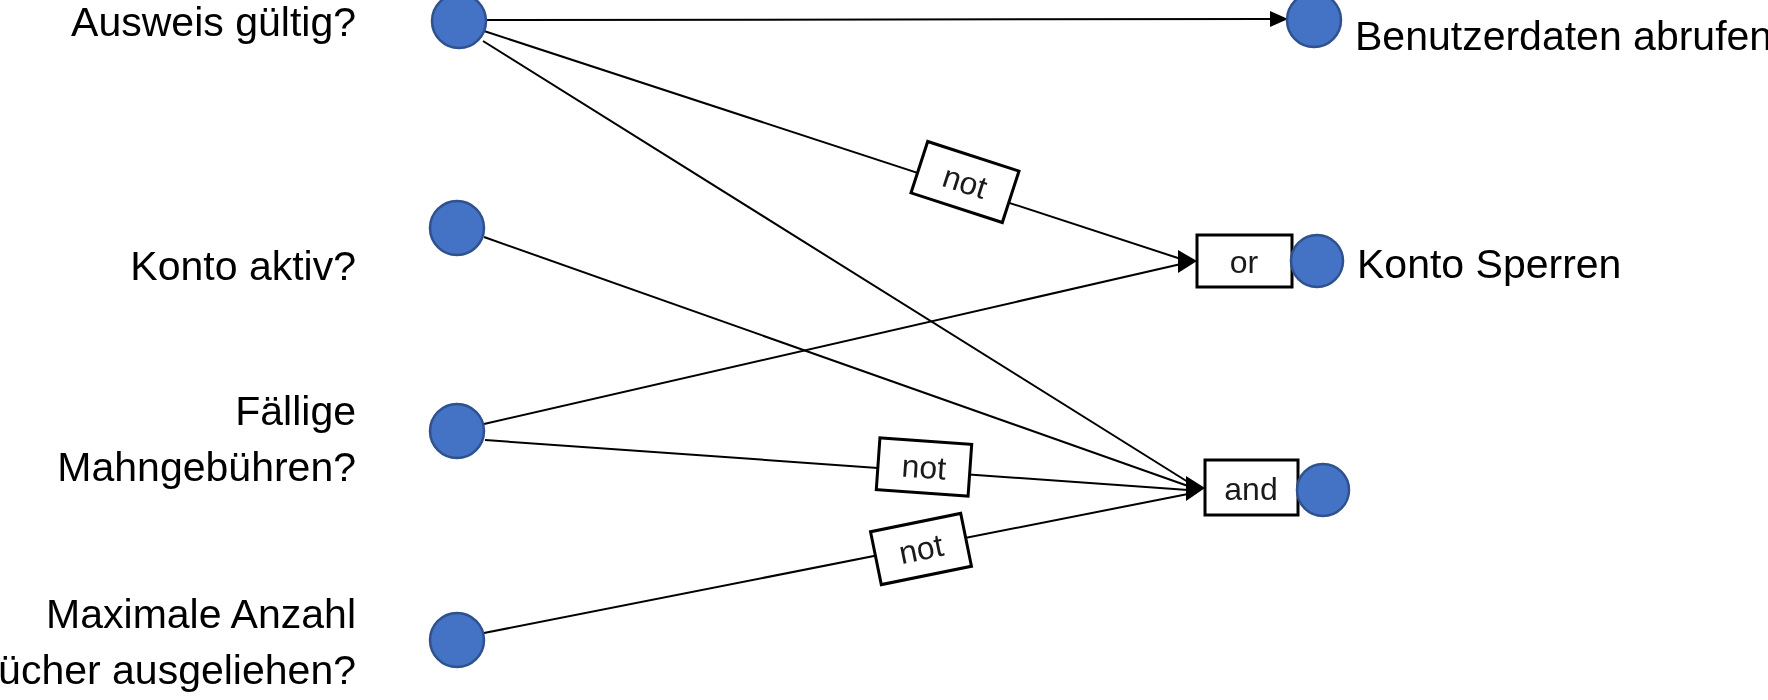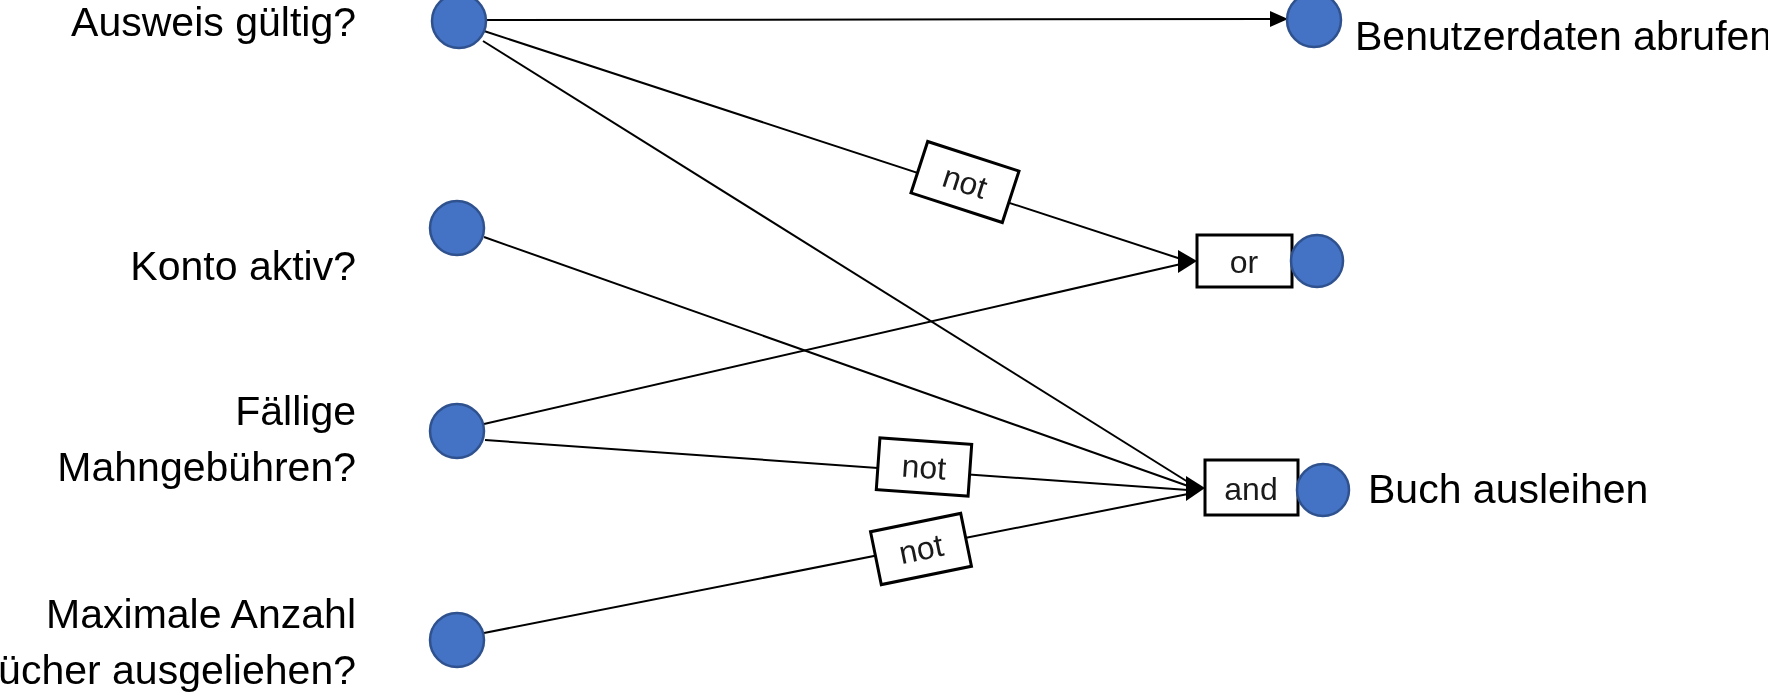--- a/index.html
+++ b/index.html
@@ -94,15 +94,15 @@
     <div>Mahngebühren?</div>
   </div>
 
   <div class="node-label label-left" style="top:586px">
     <div>Maximale Anzahl</div>
     <div>Bücher ausgeliehen?</div>
   </div>
 
   <div class="node-label label-right" style="left:1355px; top:8px">Benutzerdaten abrufen</div>
 
+  <div class="node-label label-right" style="left:1357px; top:236px">Konto Sperren</div>
 
-  <div class="node-label label-right" style="left:1368px; top:461px">Buch ausleihen</div>
 </div>
 
 </body></html>

